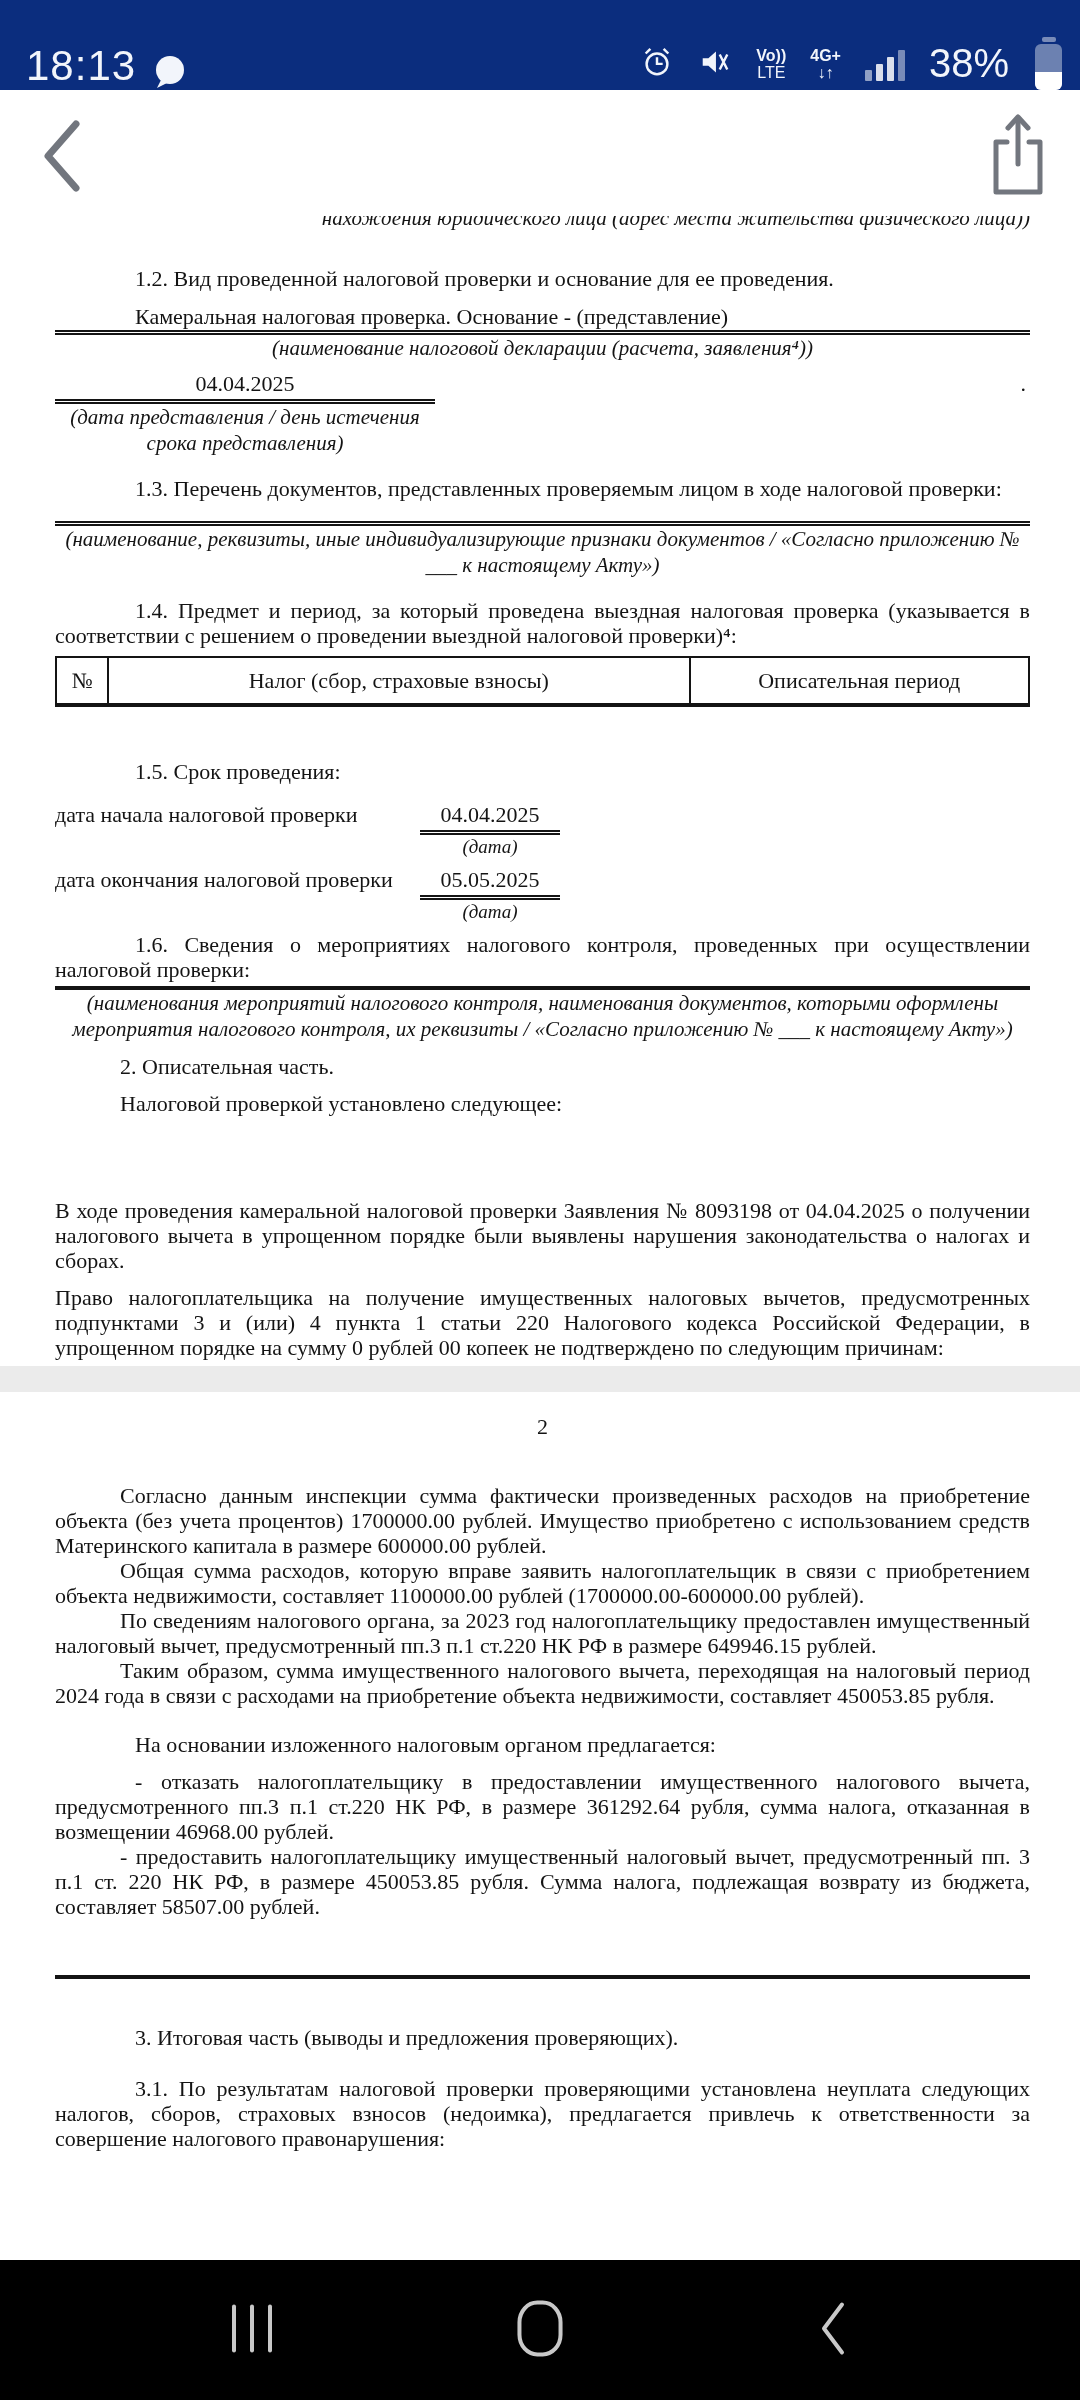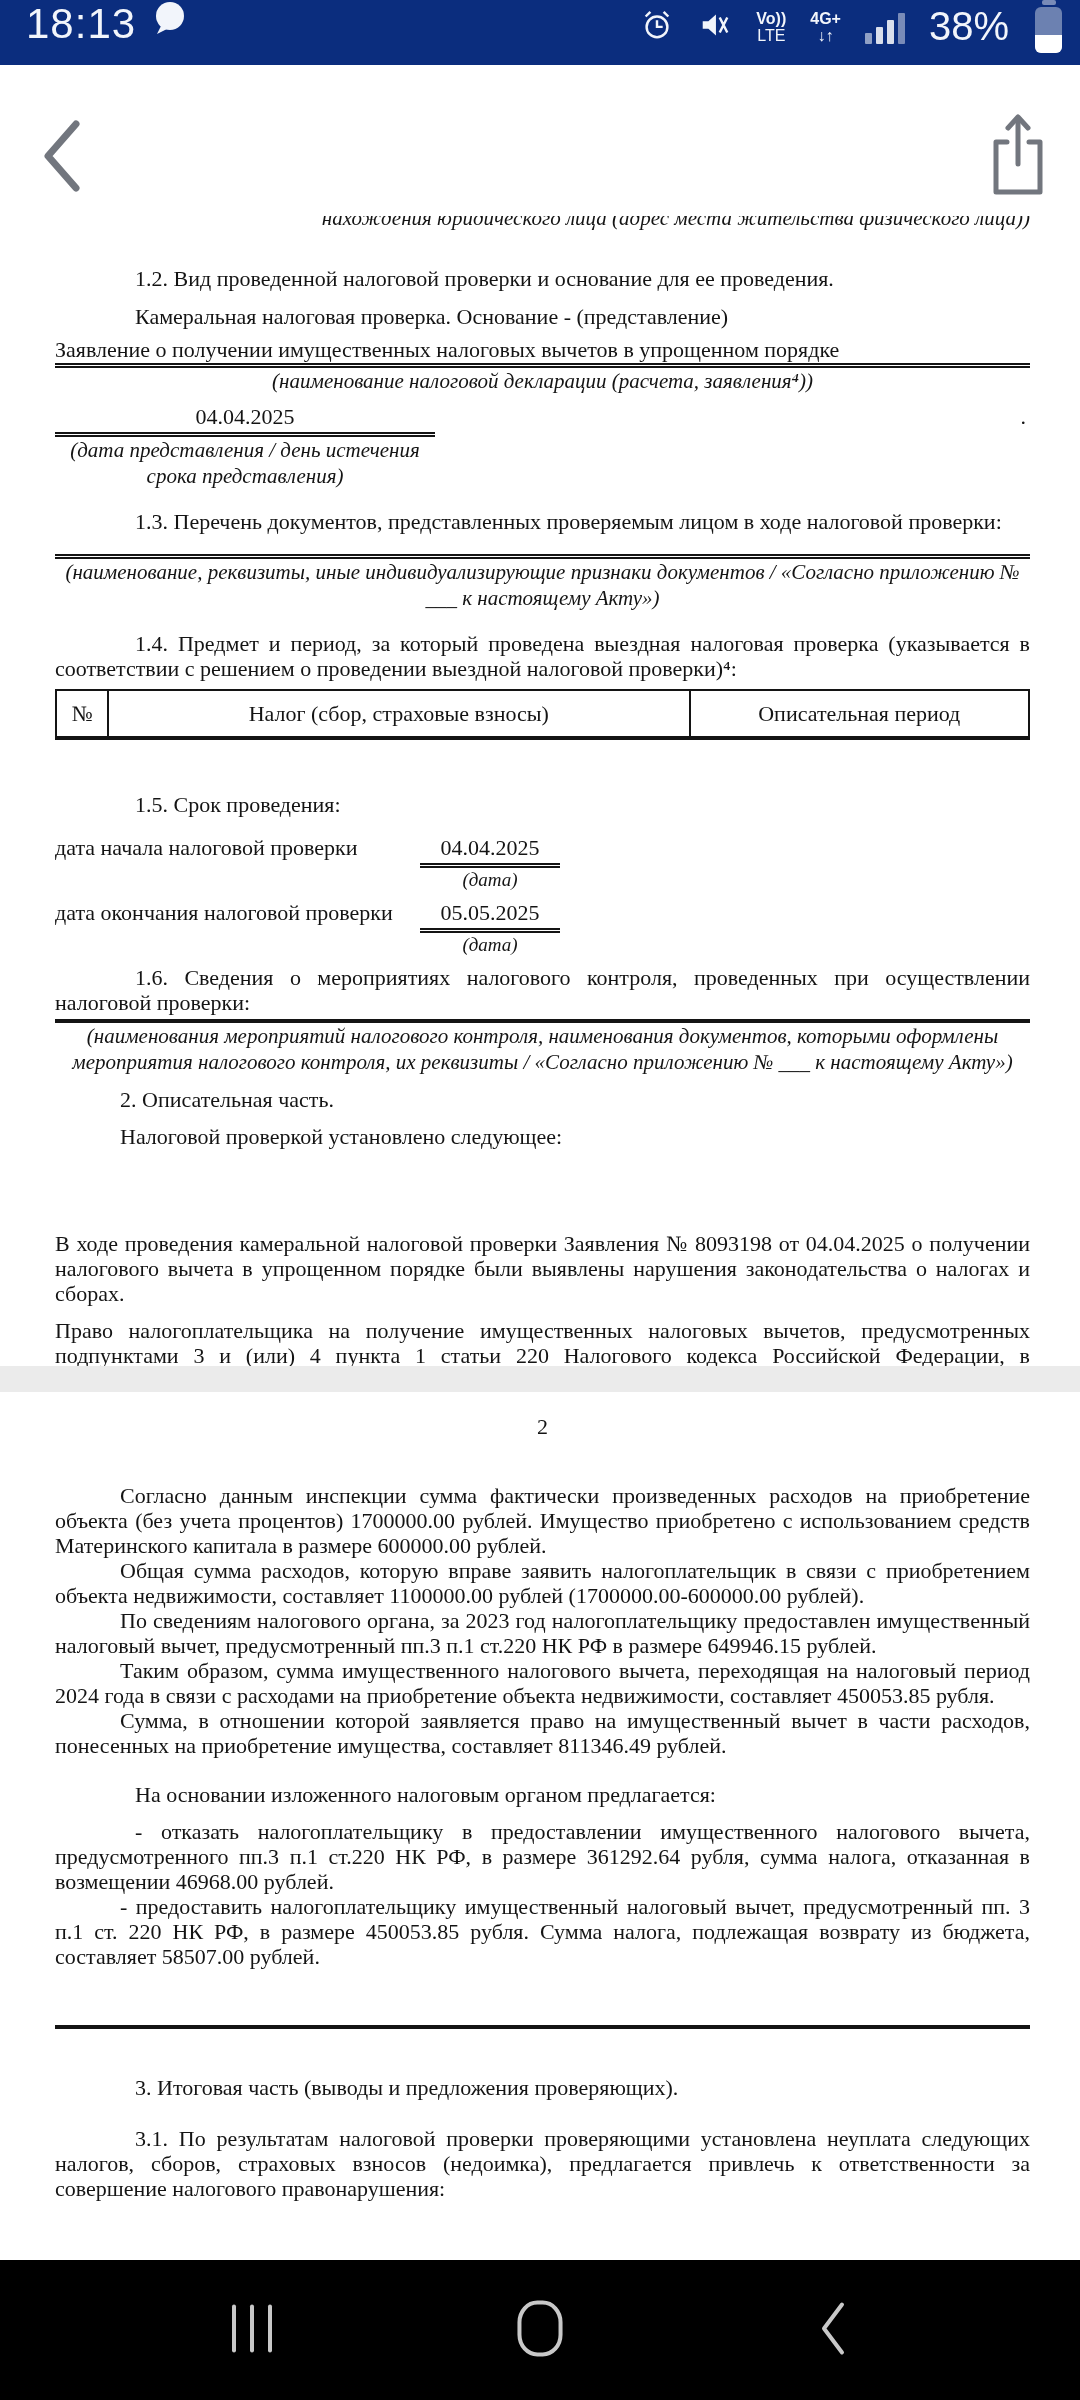--- a/index.html
+++ b/index.html
@@ -5,23 +5,23 @@
   * { margin:0; padding:0; box-sizing:border-box; }
   html,body { background:#444; }
   .screen {
     position:relative; width:1080px; height:2400px; margin:0 auto;
     background:#ffffff; overflow:hidden;
     font-family:"Liberation Sans","DejaVu Sans",sans-serif;
   }
 
   
   .status-bar {
-    position:absolute; top:0; left:0; right:0; height:65px;
+    position:absolute; top:0; left:0; right:0; height:90px;
     background:#0b2d7e; color:#f2f5fb;
-    display:flex; align-items:flex-start; padding:0 18px 0 26px;
+    display:flex; align-items:flex-end; padding:0 18px 0 26px;
   }
   .sb-time { font-size:42px; letter-spacing:1px; }
   .sb-bubble { margin-left:16px; width:36px; height:36px; }
   .sb-spacer { flex:1; }
   .sb-right { display:flex; align-items:center; gap:24px; }
   .sb-mini { font-size:16px; line-height:17px; font-weight:bold; text-align:center; }
   .sb-mini .sub { font-weight:normal; }
   .sb-bars { display:flex; align-items:flex-end; gap:4px; height:34px; }
   .sb-bars i { display:block; width:7px; border-radius:1px; background:#fff; }
   .sb-bars i:nth-child(1){height:11px;opacity:.55}
@@ -166,21 +166,20 @@
 
   <div class="doc-page page1">
 
     <div class="clipped">
         <span>нахождения юридического лица (адрес места жительства физического лица))</span>
       </div>
 
     <p class="ind mt30">1.2. Вид проведенной налоговой проверки и основание для ее проведения.</p>
     <p class="ind mt13">Камеральная налоговая проверка. Основание - (представление)</p>
 
-    <p class="mt8">Заявление о получении имущественных налоговых вычетов в упрощенном порядке</p>
     <div class="rule-double mt1"></div>
     <p class="cap">(наименование налоговой декларации (расчета, заявления⁴))</p>
 
     <div class="dates-row">
       <div class="date-col dc-left">
         <span>04.04.2025</span>
         <div class="rule-double"></div>
         <div class="cap">(дата представления / день истечения срока представления)</div>
       </div>
       <span class="dates-dot">.</span>
@@ -235,21 +234,20 @@
 
   <div class="page-sep"></div>
 
   <div class="doc-page page2">
     <p class="pagenum">2</p>
 
     <p class="ind-sm just mt44">Согласно данным инспекции сумма фактически произведенных расходов на приобретение объекта (без учета процентов) 1700000.00 рублей. Имущество приобретено с использованием средств Материнского капитала в размере 600000.00 рублей.</p>
     <p class="ind-sm just">Общая сумма расходов, которую вправе заявить налогоплательщик в связи с приобретением объекта недвижимости, составляет 1100000.00 рублей (1700000.00-600000.00 рублей).</p>
     <p class="ind-sm just">По сведениям налогового органа, за 2023 год налогоплательщику предоставлен имущественный налоговый вычет, предусмотренный пп.3 п.1 ст.220 НК РФ в размере 649946.15 рублей.</p>
     <p class="ind-sm just">Таким образом, сумма имущественного налогового вычета, переходящая на налоговый период 2024 года в связи с расходами на приобретение объекта недвижимости, составляет 450053.85 рубля.</p>
-    <p class="ind-sm just">Сумма, в отношении которой заявляется право на имущественный вычет в части расходов, понесенных на приобретение имущества, составляет 811346.49 рублей.</p>
 
     <p class="ind just mt24">На основании изложенного налоговым органом предлагается:</p>
     <p class="ind just mt12">- отказать налогоплательщику в предоставлении имущественного налогового вычета, предусмотренного пп.3 п.1 ст.220 НК РФ, в размере 361292.64 рубля, сумма налога, отказанная в возмещении 46968.00 рублей.</p>
     <p class="ind-sm just">- предоставить налогоплательщику имущественный налоговый вычет, предусмотренный пп. 3 п.1 ст. 220 НК РФ, в размере 450053.85 рубля. Сумма налога, подлежащая возврату из бюджета, составляет 58507.00 рублей.</p>
 
     <div class="rule-thick mt56"></div>
 
     <p class="ind mt46">3. Итоговая часть (выводы и предложения проверяющих).</p>
     <p class="ind just mt26">3.1. По результатам налоговой проверки проверяющими установлена неуплата следующих налогов, сборов, страховых взносов (недоимка), предлагается привлечь к ответственности за совершение налогового правонарушения:</p>
   </div>

